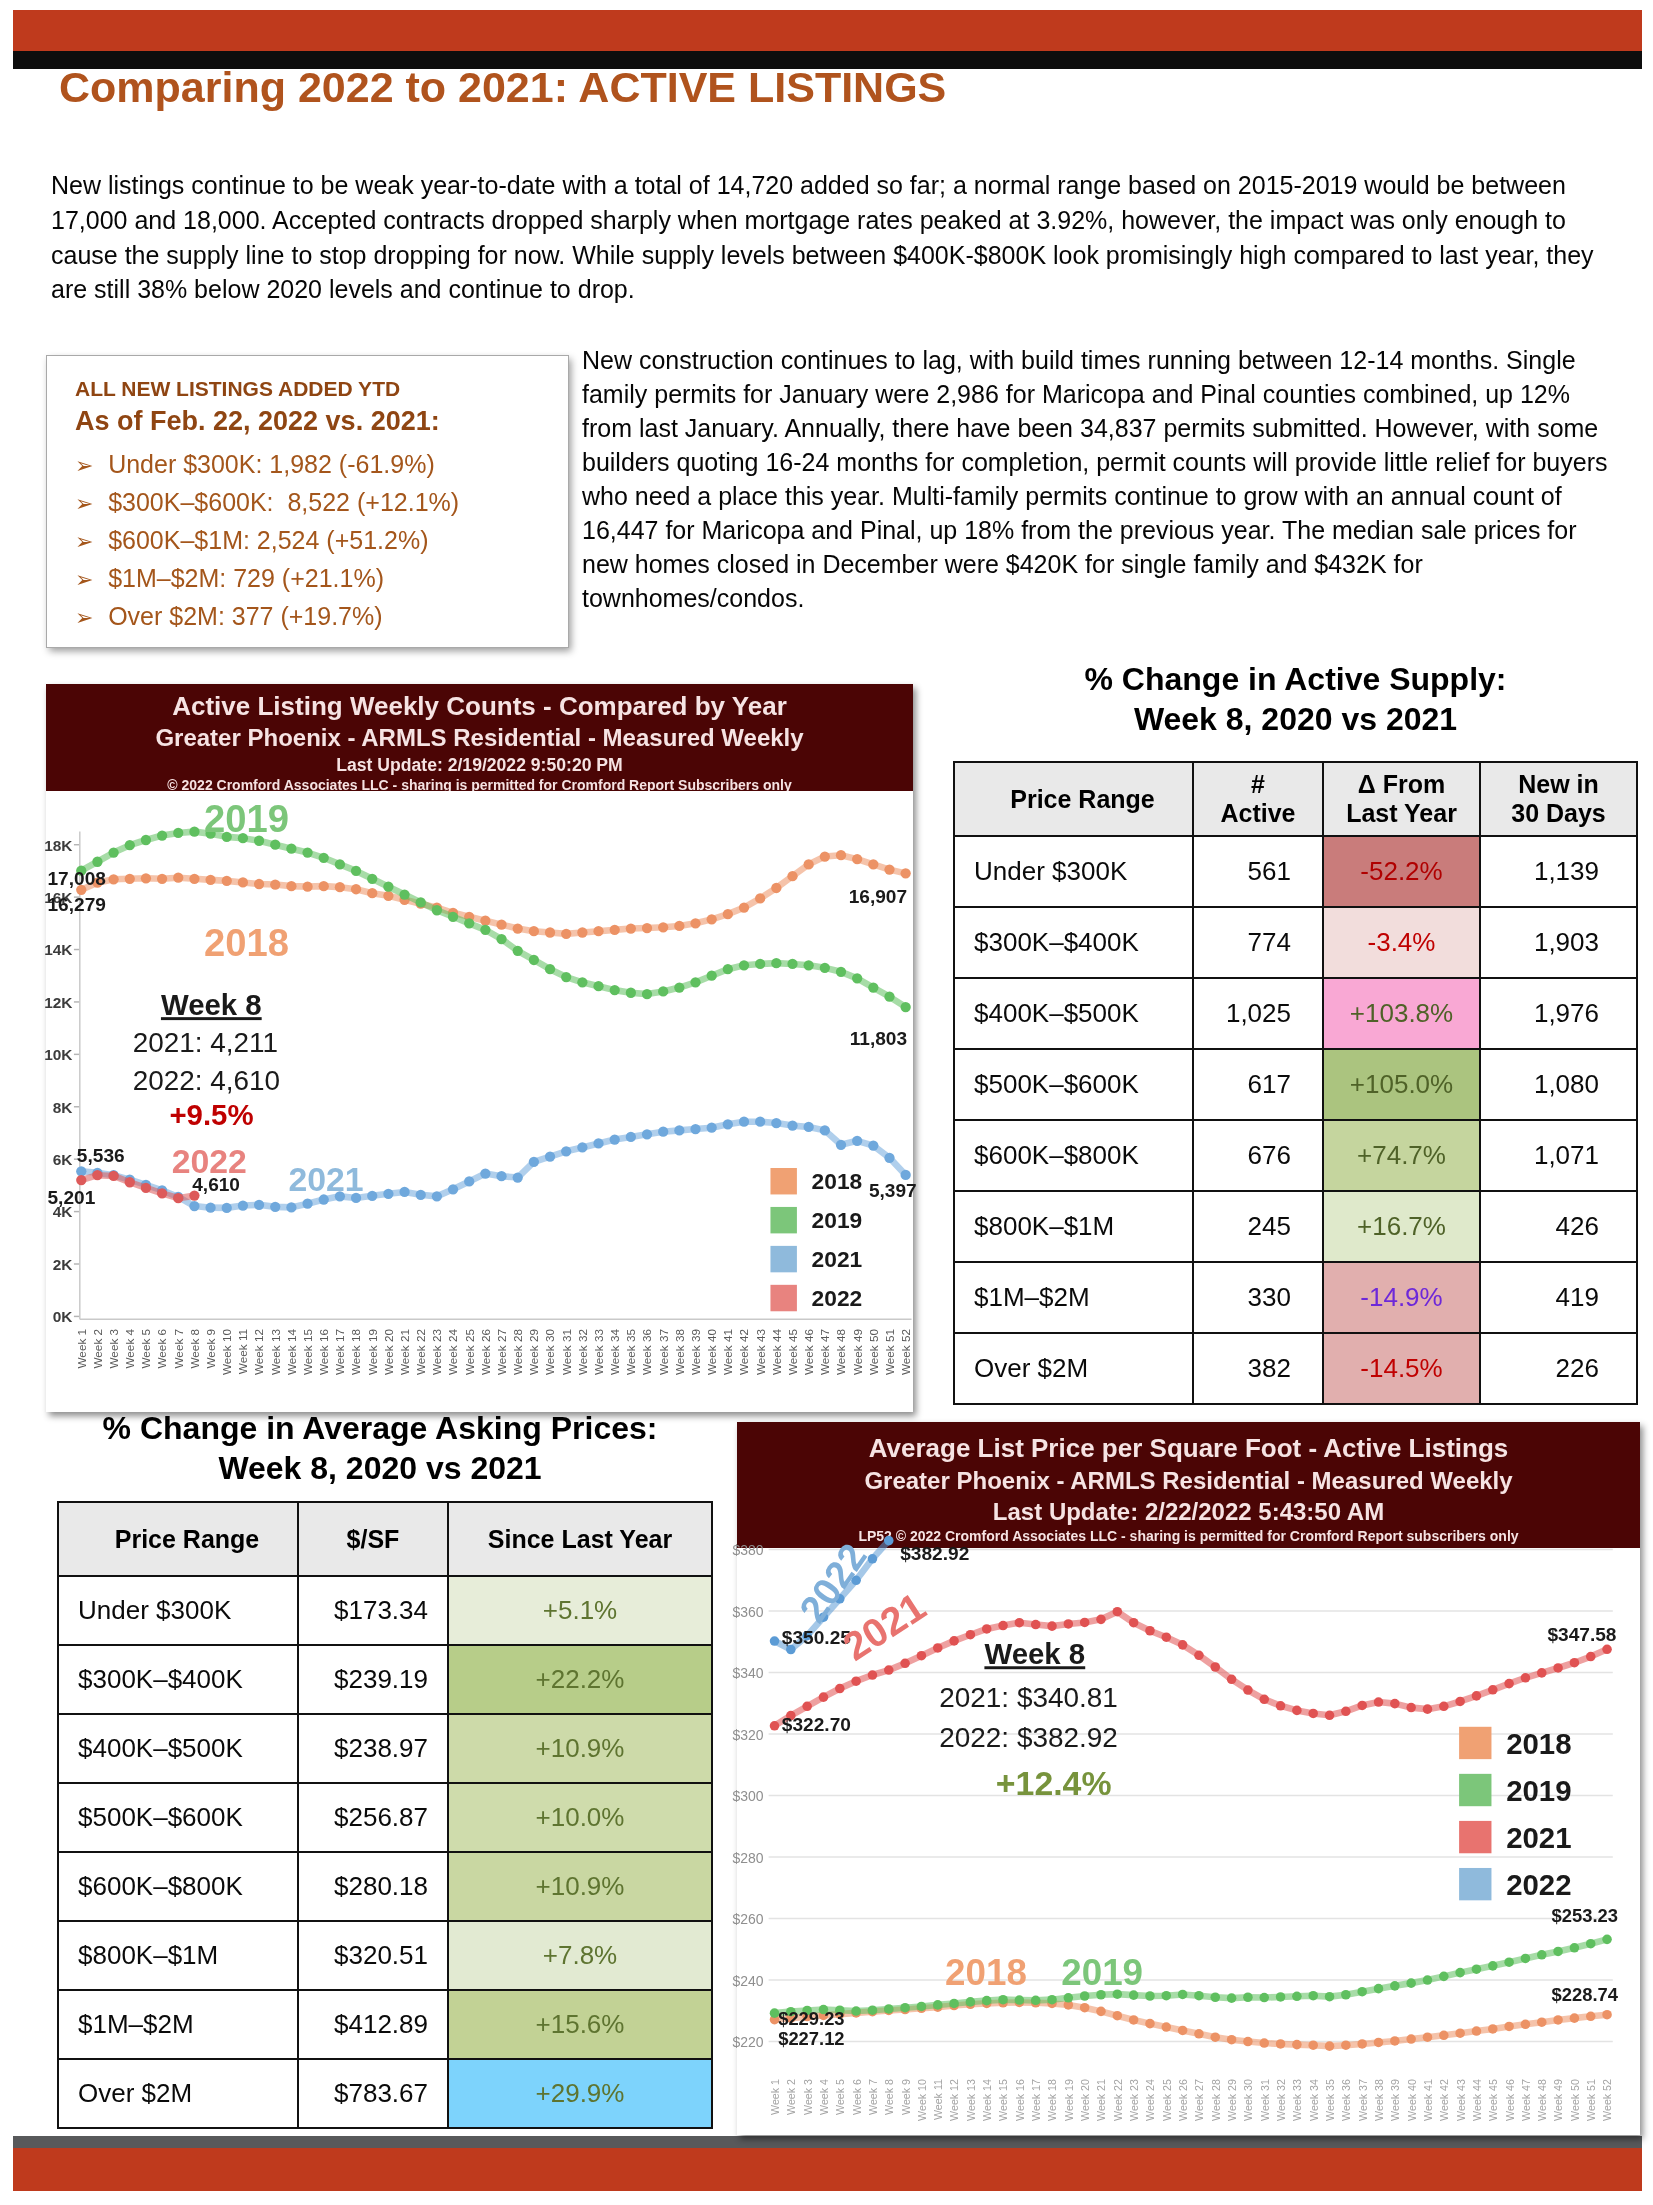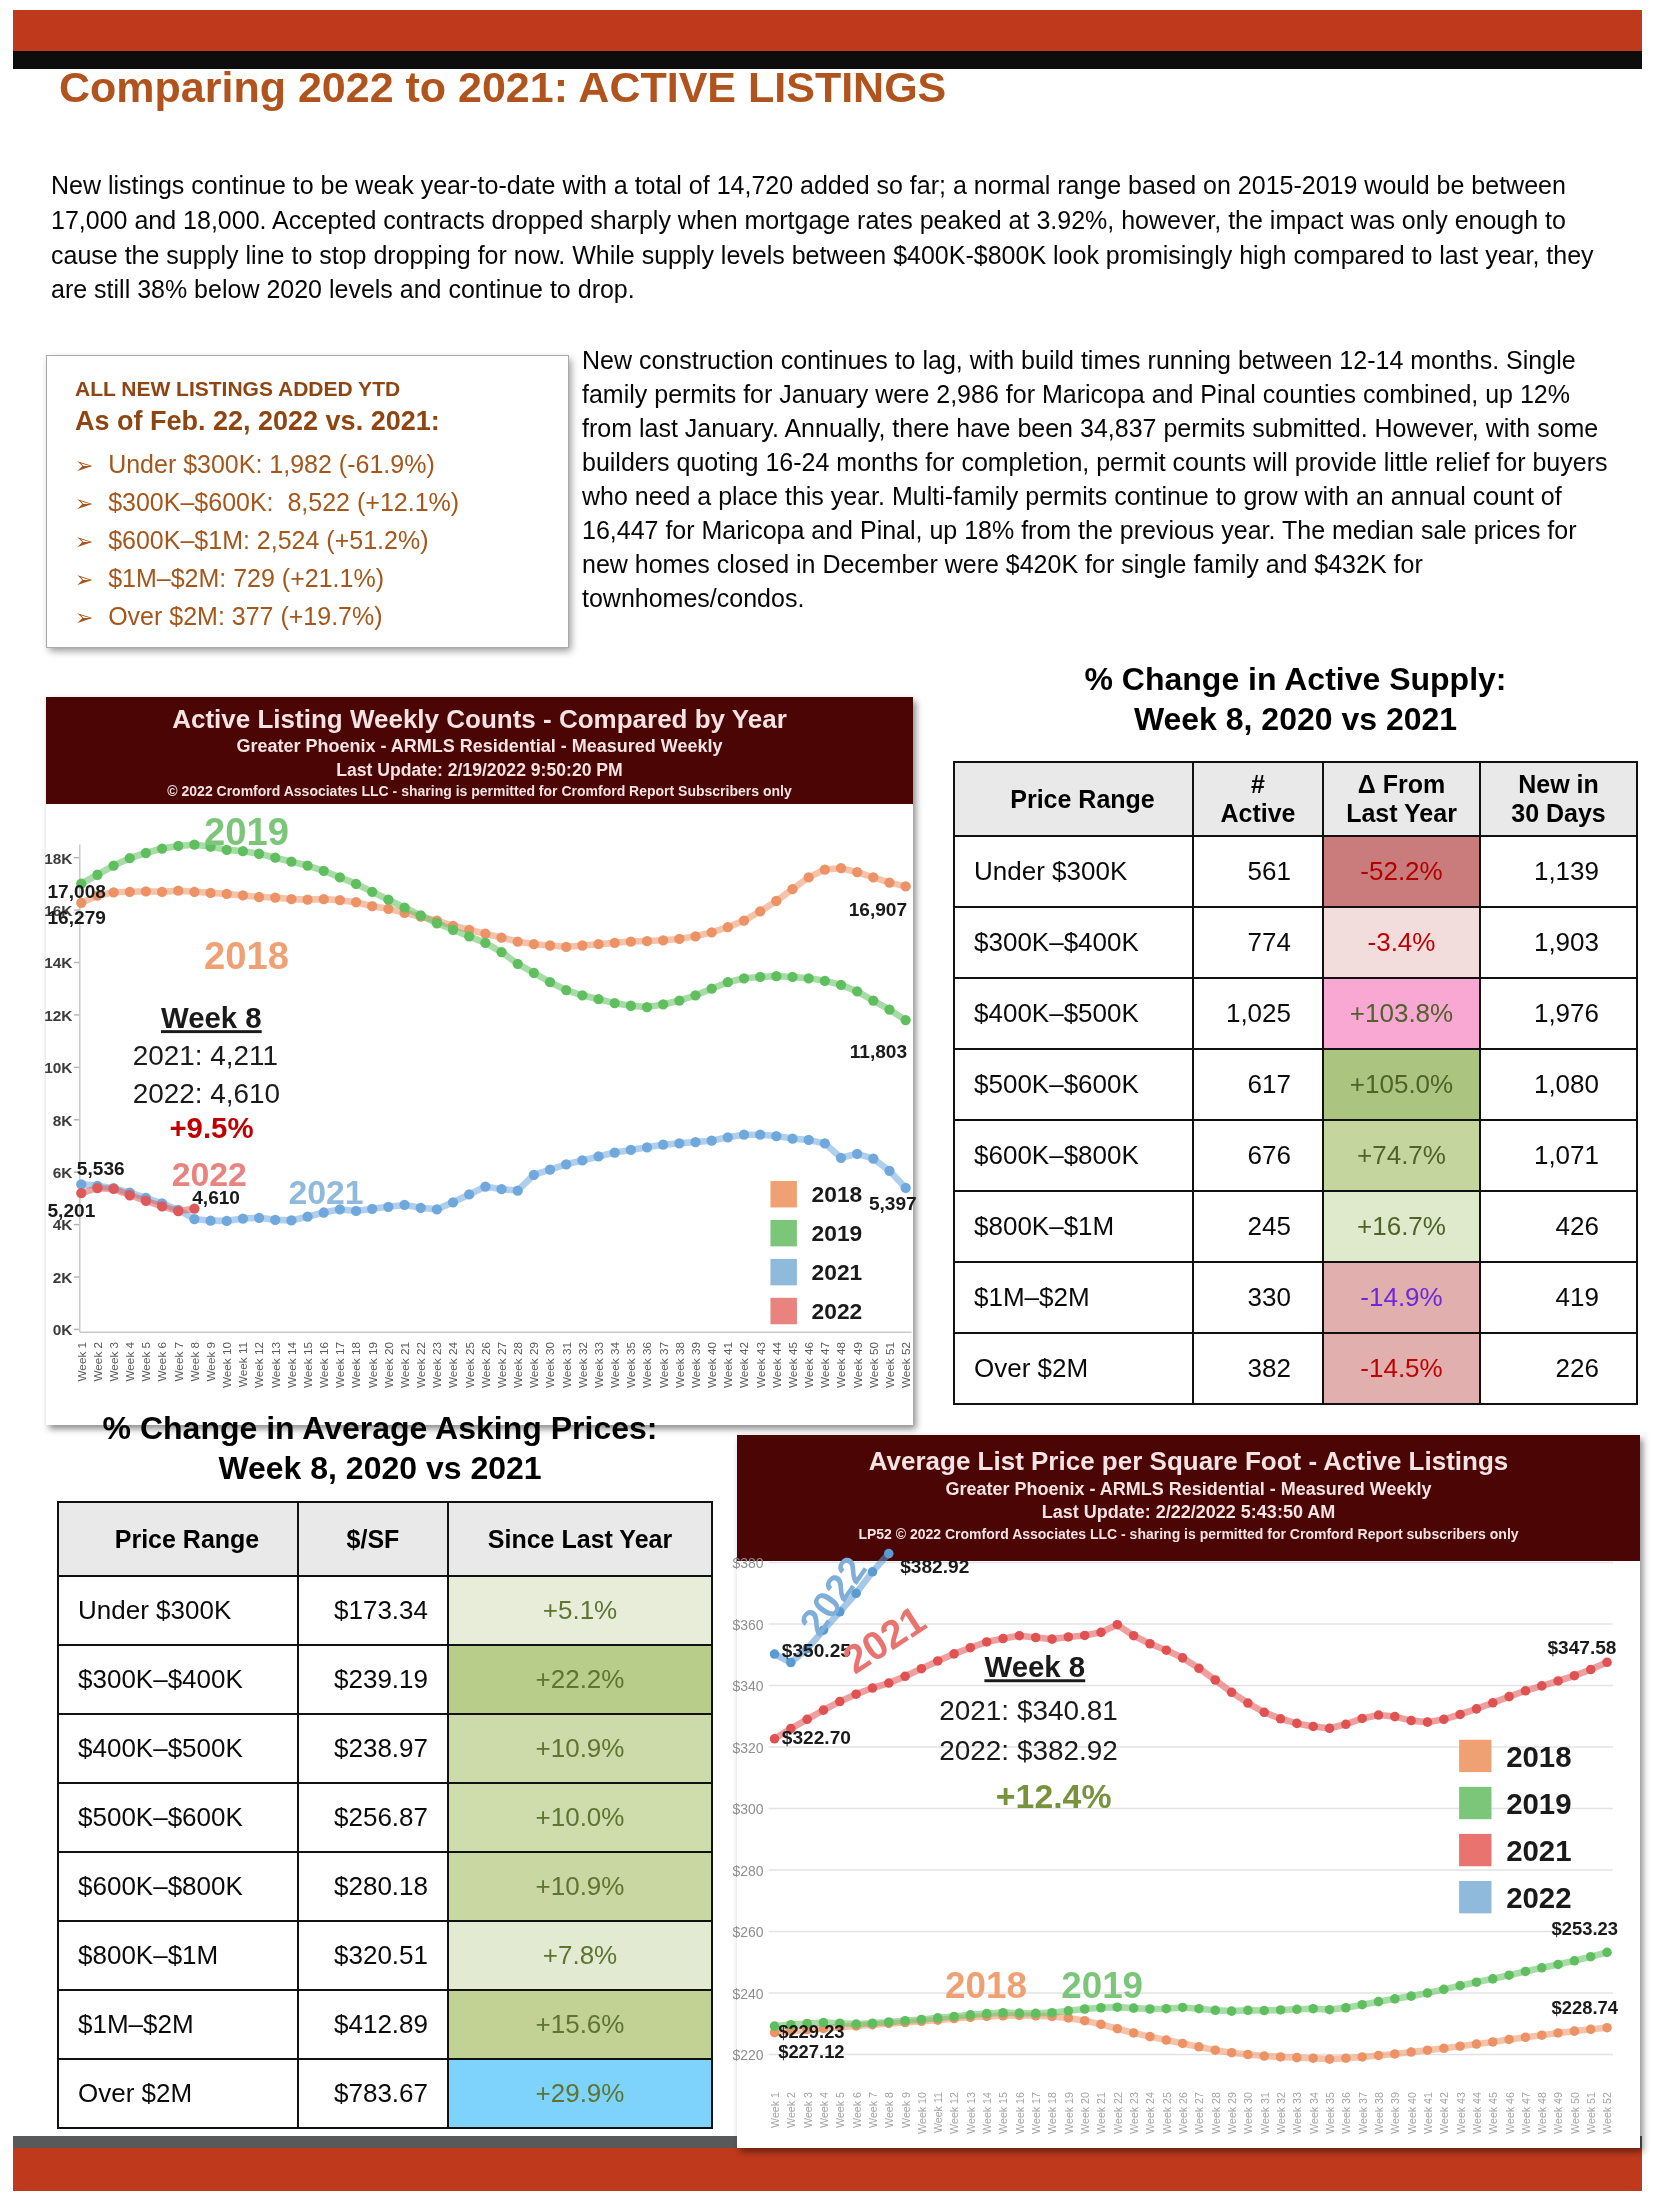--- a/index.html
+++ b/index.html
@@ -16,28 +16,28 @@
   .intro{left:51px;top:168px;width:1558px;font-size:25px;line-height:1.39;color:#060606;}
   .construction{left:582px;top:343px;width:1044px;font-size:25px;line-height:1.36;color:#060606;}
   
   .listings-box{left:46px;top:355px;width:523px;height:293px;background:#ffffff;border:0.7px solid #a9a9a9;box-shadow:2.9px 3.7px 7.4px rgba(0,0,0,0.4);padding:17.6px 14.7px 7.4px 28px;}
   .listings-title{font-size:21px;font-weight:bold;color:#8f4512;line-height:1.4;}
   .listings-subtitle{font-size:27px;font-weight:bold;color:#8f4512;line-height:1.4;}
   .listings-box ul{margin:4.4px 0 0 0;padding:0;list-style:none;}
   .listings-box li{font-size:25px;line-height:1.52;color:#a4561b;white-space:pre;}
   .listings-box li .arrow{font-size:22px;margin-right:14.7px;color:#a4561b;}
   
-  .chart-box{background:#ffffff;box-shadow:2.9px 3.7px 6.6px rgba(0,0,0,0.45);margin-top:13px;}
+  .chart-box{background:#ffffff;box-shadow:2.9px 3.7px 6.6px rgba(0,0,0,0.45);}
   #chart1-box{left:46px;top:684px;width:867px;height:728px;}
   #chart2-box{left:737px;top:1422px;width:903px;height:713px;}
   .chart-header{background:#4b0505;color:#f6e3e3;text-align:center;width:100%;}
   #chart1-box .chart-header{height:107px;padding-top:5.9px;}
   #chart2-box .chart-header{height:126px;padding-top:10.3px;}
   .ch-title{font-size:26px;font-weight:bold;line-height:1.25;}
-  .ch-sub{font-size:18px;font-weight:bold;line-height:1.3;}
+  .ch-sub{font-size:24px;font-weight:bold;line-height:1.3;}
   .ch-upd{font-size:17.6px;font-weight:bold;line-height:1.3;}
   .ch-copy{font-size:14px;font-weight:bold;line-height:1.35;}
   svg{display:block;overflow:visible;}
   
   .section-title{font-weight:bold;color:#000;text-align:center;font-size:32px;line-height:1.26;}
   #supply-title{left:948px;top:659px;width:695px;}
   #asking-title{left:40px;top:1408px;width:680px;}
   
   table.data{border-collapse:collapse;table-layout:fixed;background:#fff;}
   table.data td,table.data th{border:2.2px solid #111;font-weight:normal;overflow:hidden;}

